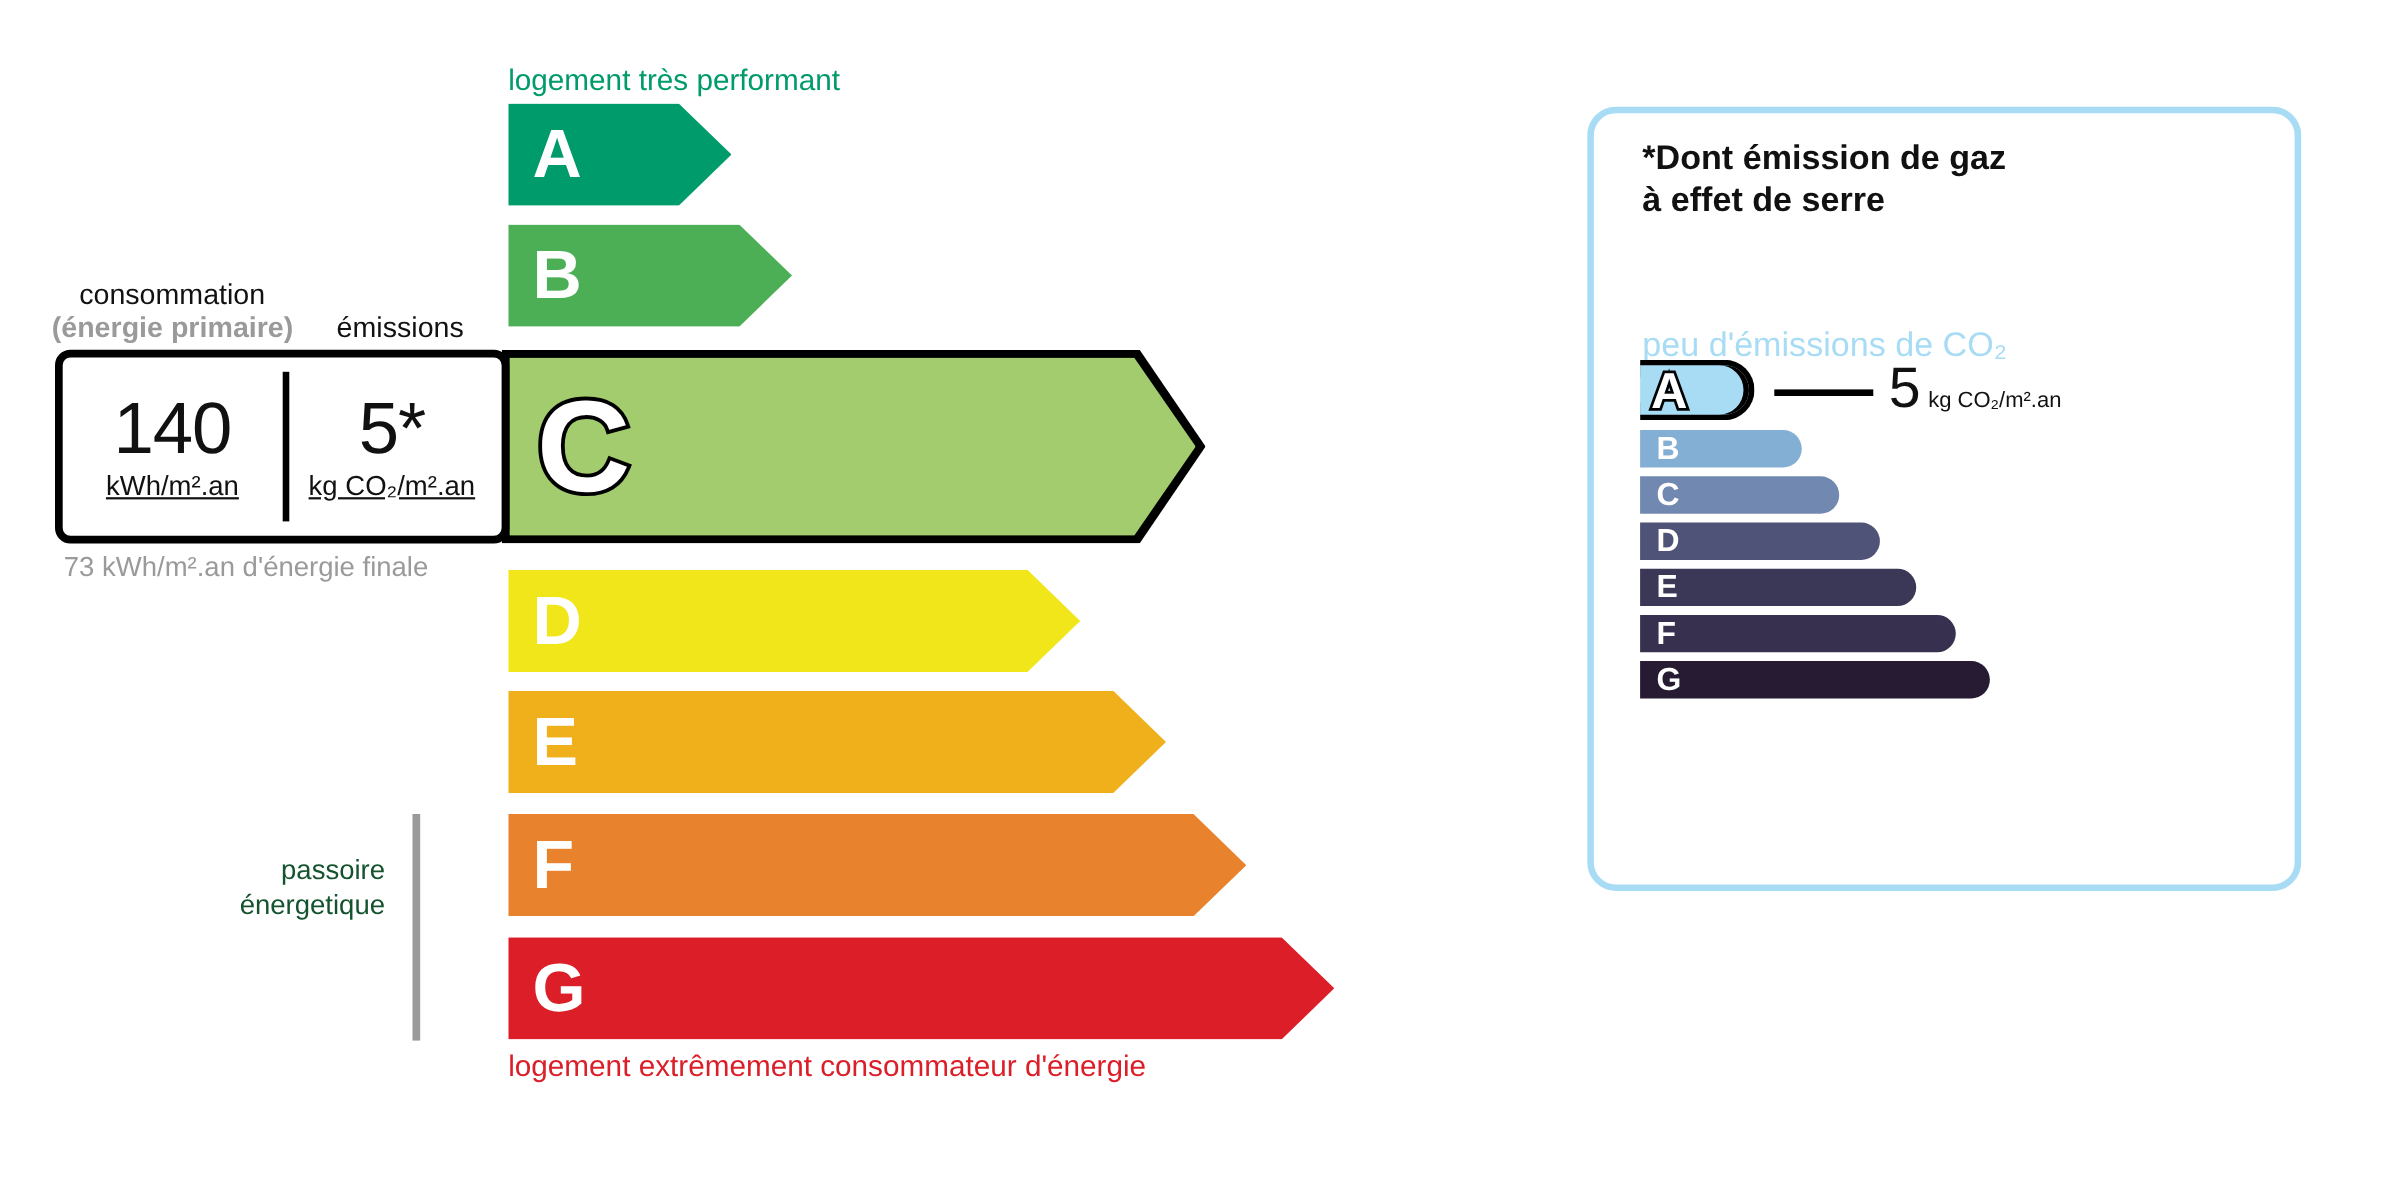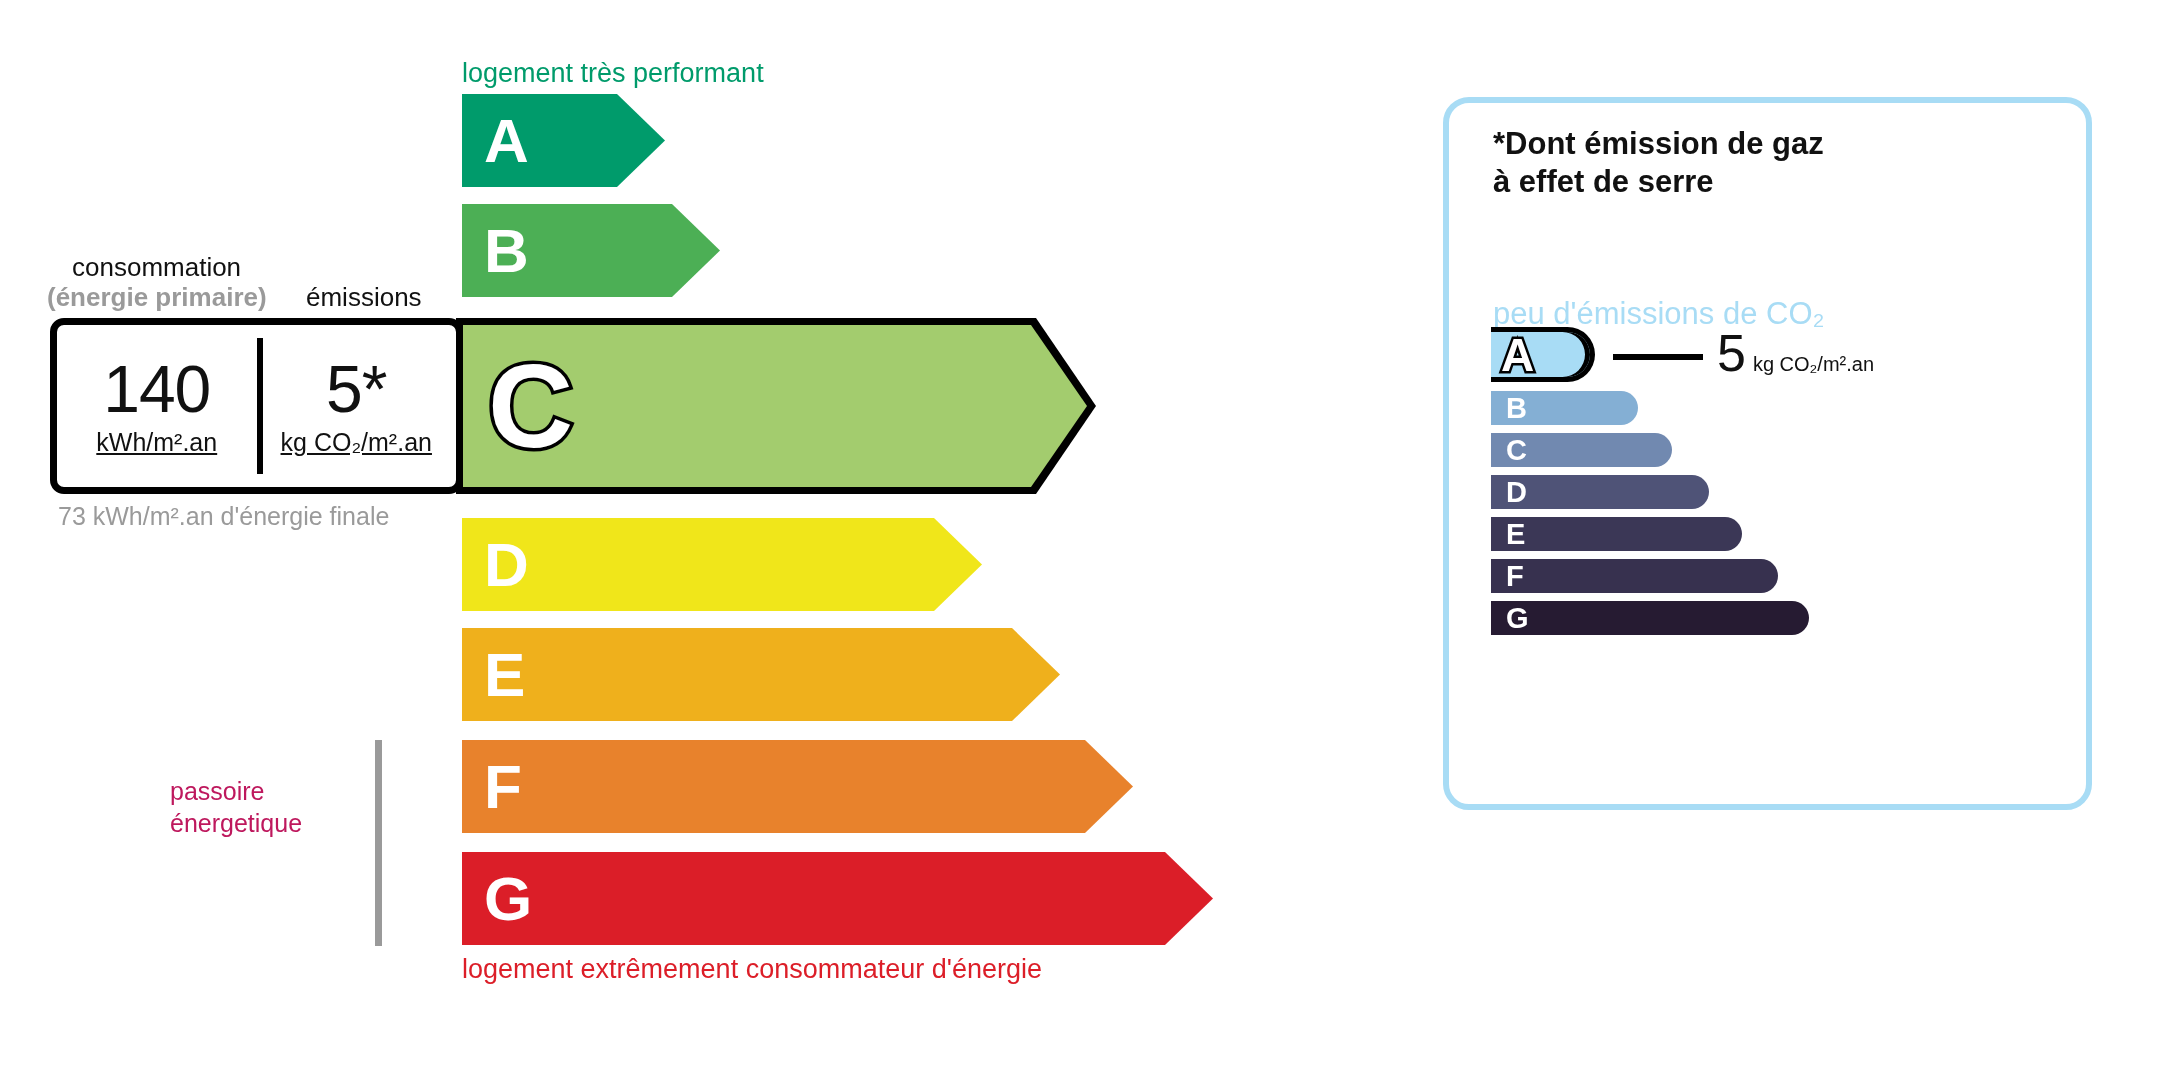--- a/index.html
+++ b/index.html
@@ -52,22 +52,22 @@
   .vb-unit { font-size: 25px; color: #111; margin-top: 6px; white-space: nowrap; text-decoration: underline; }
 
   #final-energy {
     position: absolute; left: 58px; top: 500px;
     font-size: 25px; line-height: 1.28; color: #9a9a9a; white-space: nowrap;
   }
 
   
   #passoire {
     position: absolute; left: 170px; top: 775px;
-    width: 180px; 
-    font-size: 25px; line-height: 1.28; color: #be185d;
+    width: 180px; text-align: right;
+    font-size: 25px; line-height: 1.28; color: #14532d;
   }
   #passoire-bar {
     position: absolute; left: 375px; top: 740px;
     width: 7px; height: 206px; background: #9a9a9a;
   }
 
   
   .arrow-row { position: absolute; left: 462px; }
   .arrow {
     position: relative; height: 100%;

